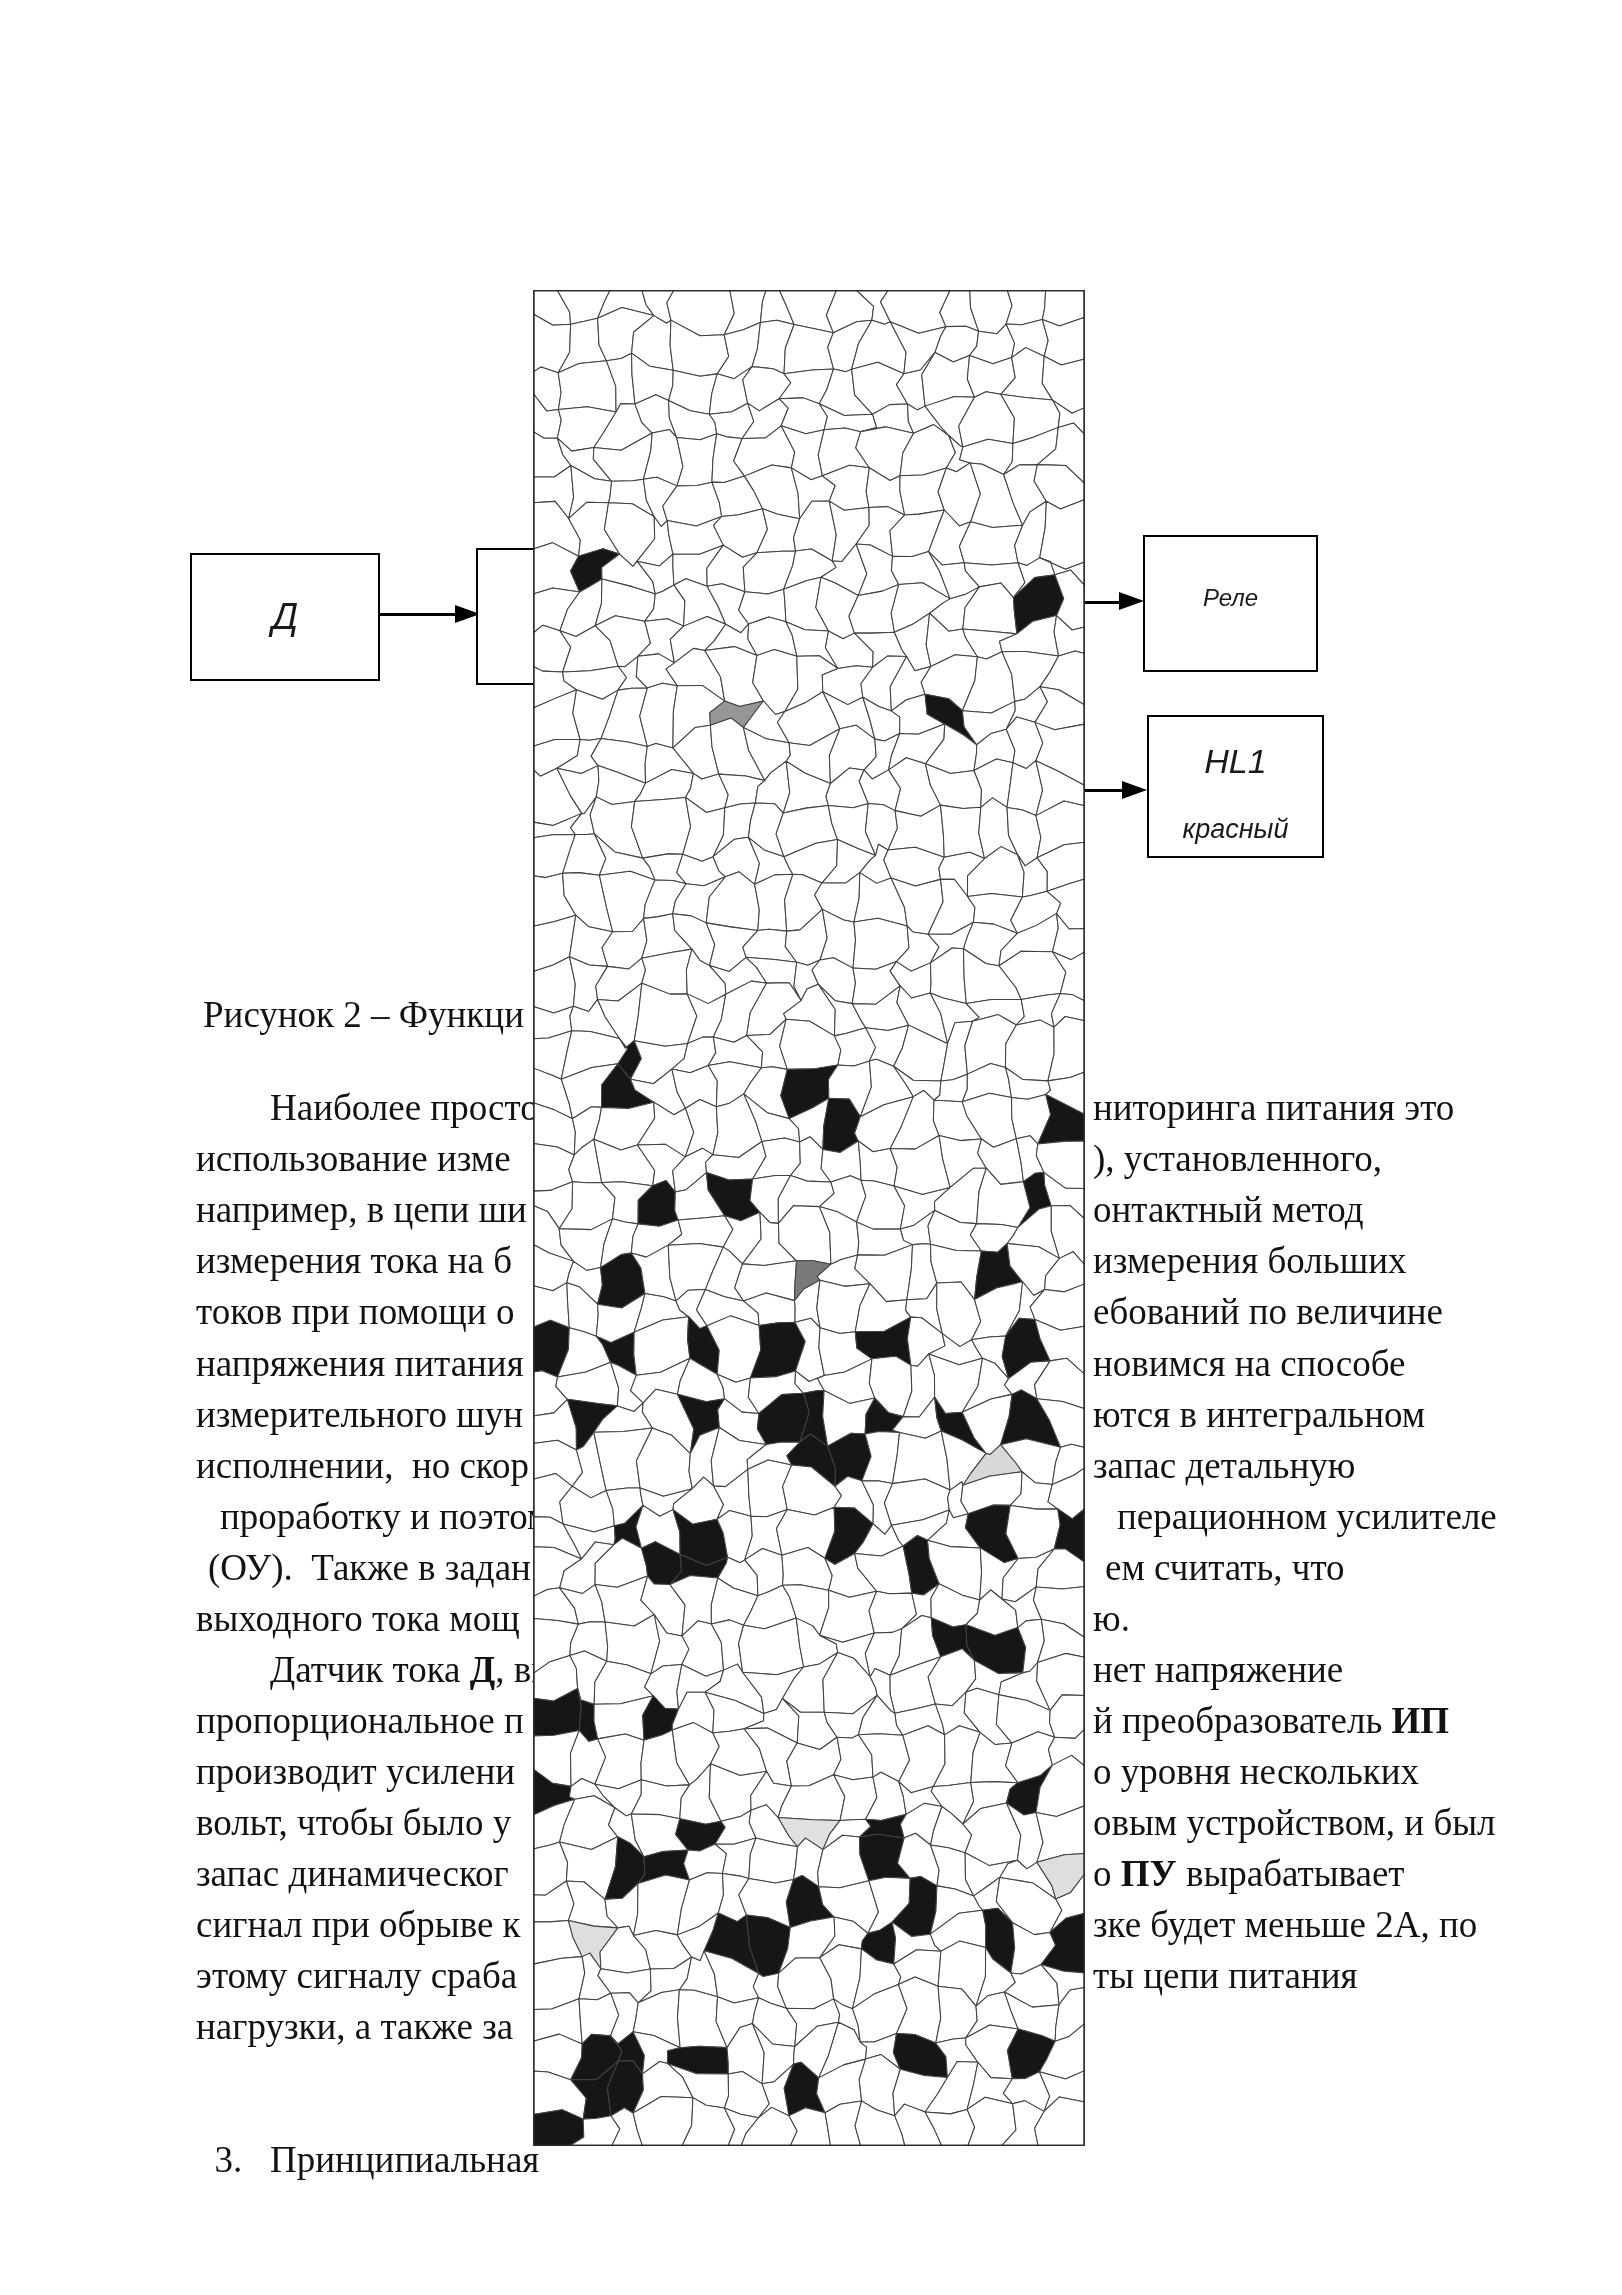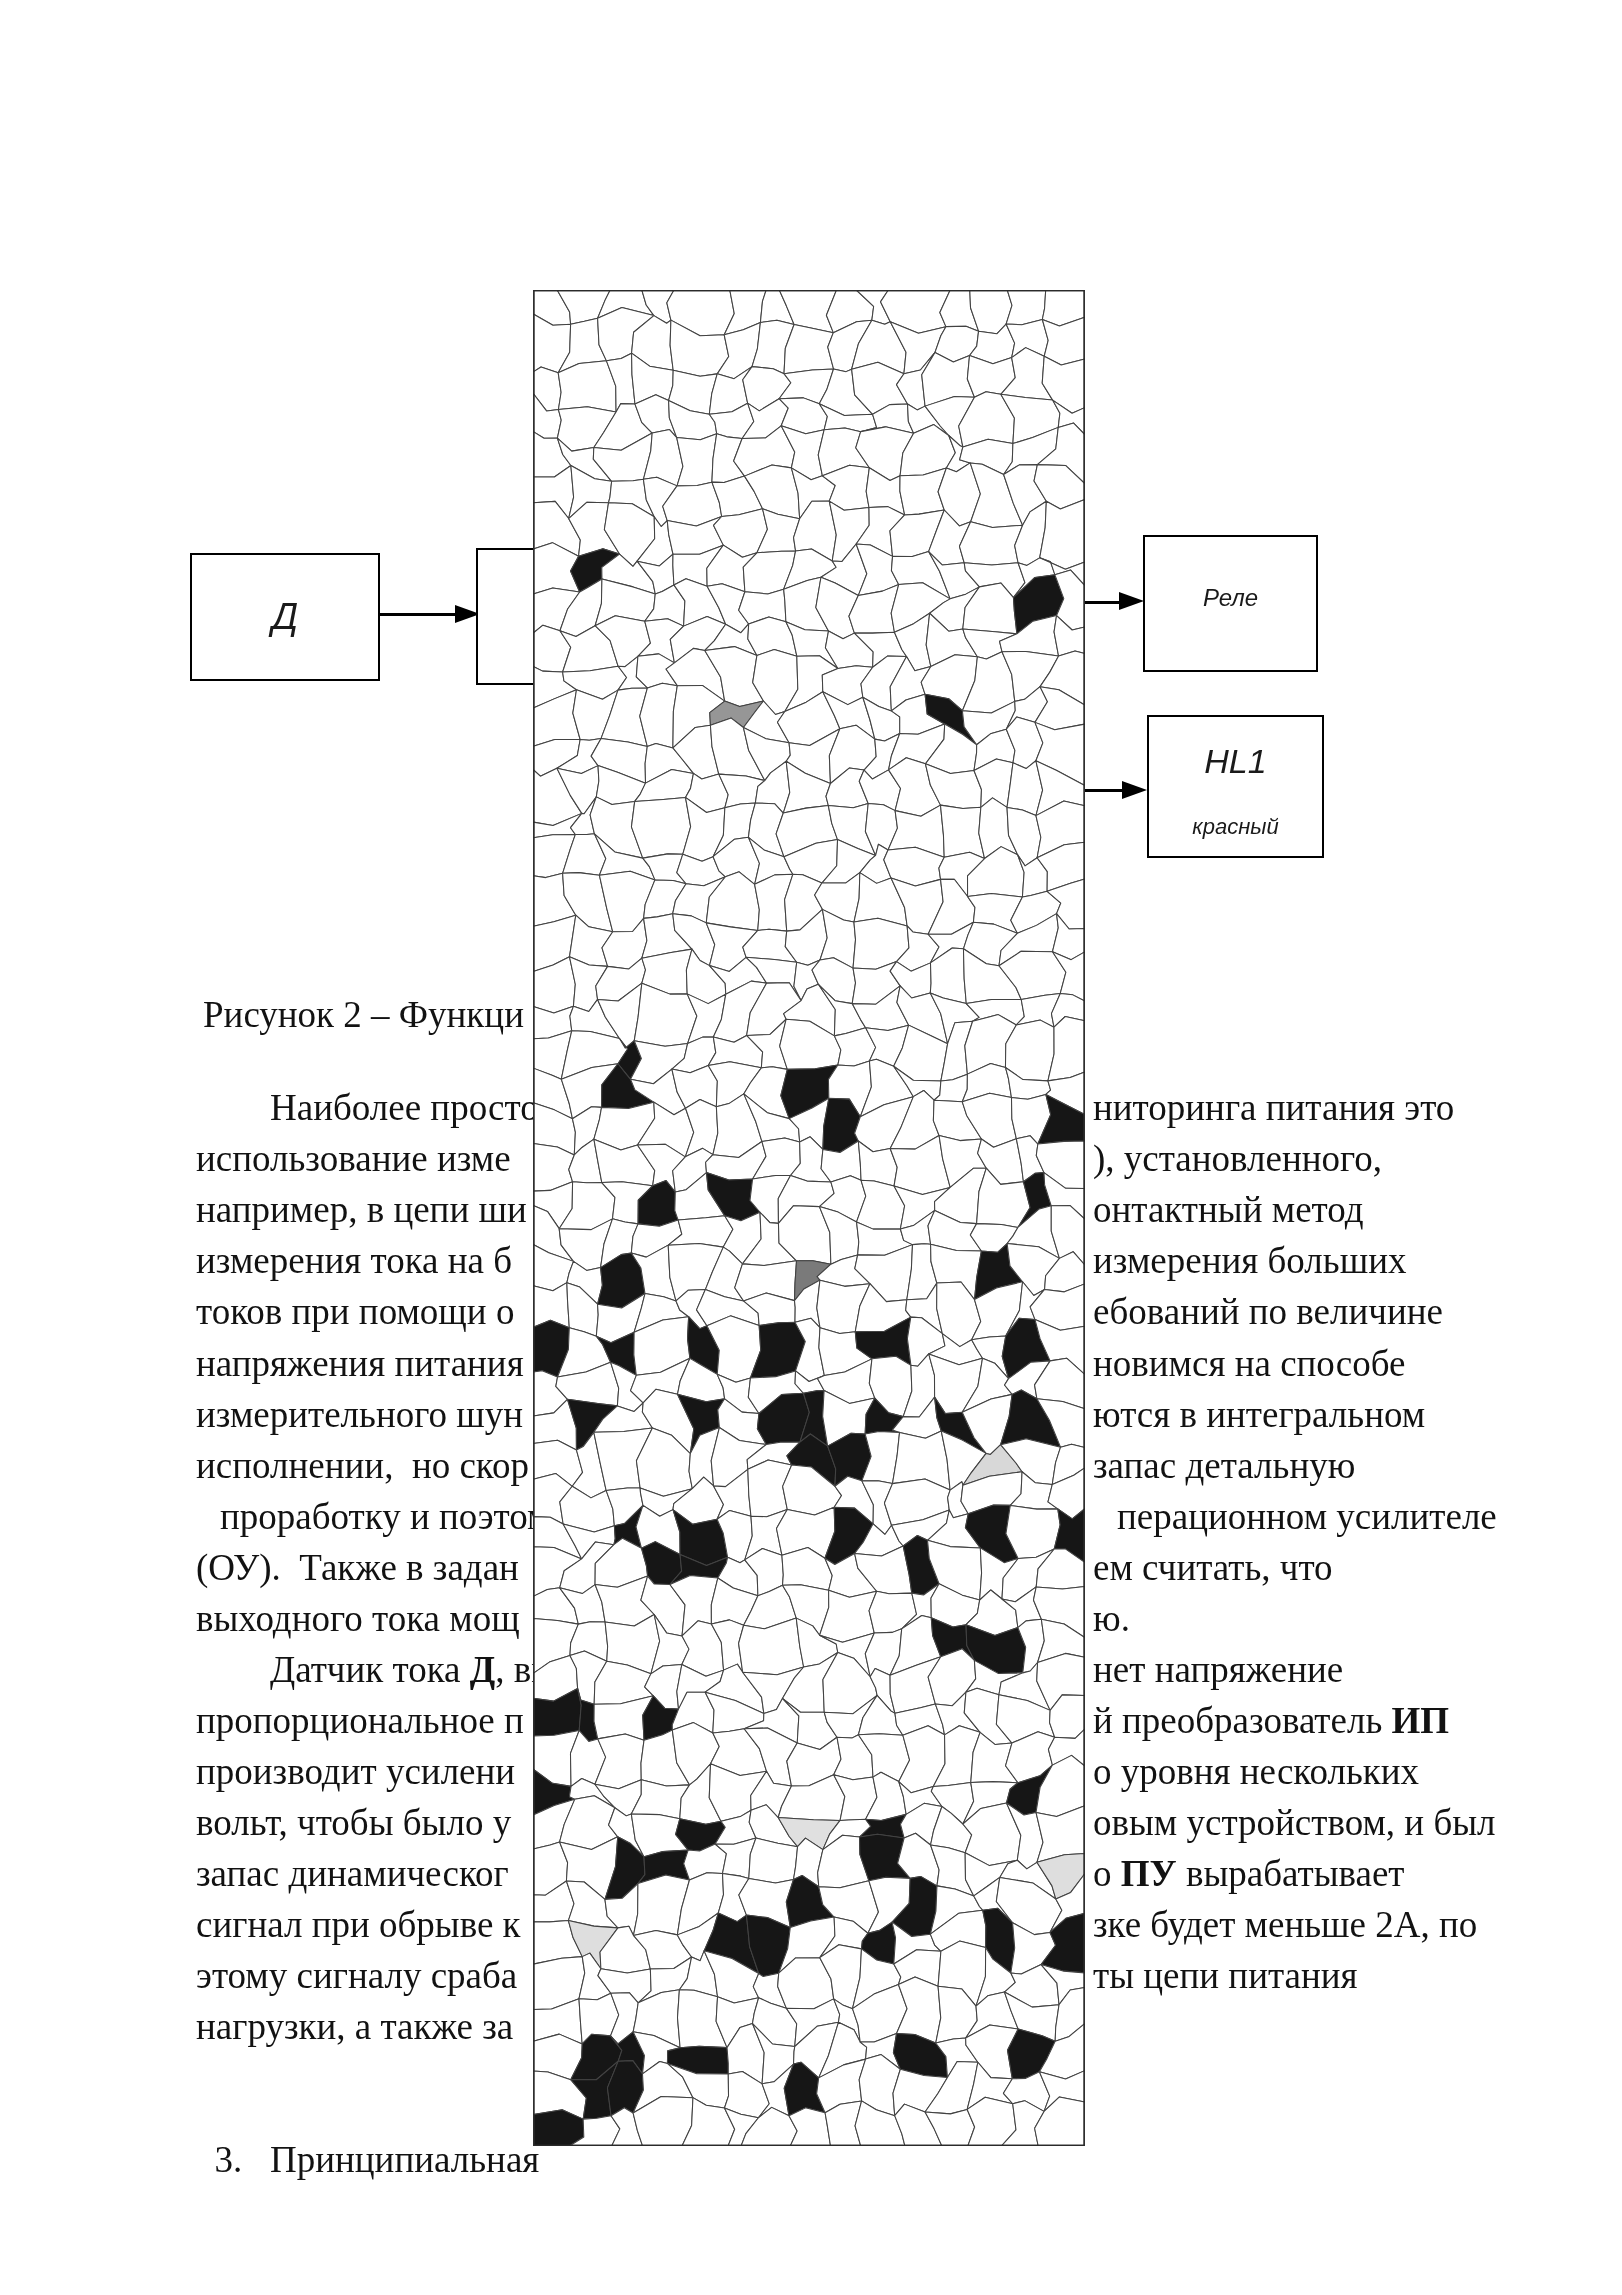--- a/index.html
+++ b/index.html
@@ -65,36 +65,36 @@
 
 <div class="fig-box" style="left:1143px;top:535px;width:175px;height:137px;">
   <div class="fig-label" style="top:47px;font-size:24px;">Реле</div>
 </div>
 
 <div class="arr-line" style="left:1080px;top:789px;width:44px;"></div>
 <div class="arr-head" style="left:1122px;top:781px;"></div>
 
 <div class="fig-box" style="left:1147px;top:715px;width:177px;height:143px;">
   <div class="fig-label" style="top:25px;font-size:34px;">HL1</div>
-  <div class="fig-label" style="top:97px;font-size:22px;text-align:center;">красный</div>
+  <div class="fig-label" style="top:97px;font-size:27px;text-align:center;">красный</div>
 </div>
 
 <div id="caption" style="left:203px;top:989px;">Рисунок 2 – Функци</div>
 
 <div id="body-lines">
     <div class="doc-line" style="top: 1082px; left: 0px; width: 1623px;"><span class="frag-left" style="left: 270px;"><span>Наиболее простой</span></span><span class="frag-right"><span>ниторинга питания это</span></span></div>
     <div class="doc-line" style="top: 1133px; left: 0px; width: 1623px;"><span class="frag-left" style="left: 196px;"><span>использование изме</span></span><span class="frag-right"><span>), установленного,</span></span></div>
     <div class="doc-line" style="top: 1184px; left: 0px; width: 1623px;"><span class="frag-left" style="left: 196px;"><span>например, в цепи ши</span></span><span class="frag-right"><span>онтактный метод</span></span></div>
     <div class="doc-line" style="top: 1235px; left: 0px; width: 1623px;"><span class="frag-left" style="left: 196px;"><span>измерения тока на б</span></span><span class="frag-right"><span>измерения больших</span></span></div>
     <div class="doc-line" style="top: 1286px; left: 0px; width: 1623px;"><span class="frag-left" style="left: 196px;"><span>токов при помощи о</span></span><span class="frag-right"><span>ебований по величине</span></span></div>
     <div class="doc-line" style="top: 1338px; left: 0px; width: 1623px;"><span class="frag-left" style="left: 196px;"><span>напряжения питания</span></span><span class="frag-right"><span>новимся на способе</span></span></div>
     <div class="doc-line" style="top: 1389px; left: 0px; width: 1623px;"><span class="frag-left" style="left: 196px;"><span>измерительного шун</span></span><span class="frag-right"><span>ются в интегральном</span></span></div>
     <div class="doc-line" style="top: 1440px; left: 0px; width: 1623px;"><span class="frag-left" style="left: 196px;"><span>исполнении,  но скор</span></span><span class="frag-right"><span>запас детальную</span></span></div>
     <div class="doc-line" style="top: 1491px; left: 0px; width: 1623px; margin-left: 24px;"><span class="frag-left" style="left: 196px;"><span>проработку и поэтом</span></span><span class="frag-right"><span>перационном усилителе</span></span></div>
-    <div class="doc-line" style="top: 1542px; left: 0px; width: 1452px;"><span class="frag-left" style="left: 196px;"><span>(ОУ).  Также в задан</span></span><span class="frag-right"><span>ем считать, что</span></span></div>
+    <div class="doc-line" style="top: 1542px; left: 12px; width: 1452px;"><span class="frag-left" style="left: 196px;"><span>(ОУ).  Также в задан</span></span><span class="frag-right"><span>ем считать, что</span></span></div>
     <div class="doc-line" style="top: 1593px; left: 0px; width: 1623px;"><span class="frag-left" style="left: 196px;"><span>выходного тока мощ</span></span><span class="frag-right"><span>ю.</span></span></div>
     <div class="doc-line" style="top: 1644px; left: 0px; width: 1623px;"><span class="frag-left" style="left: 270px;"><span>Датчик тока </span><span class="bold">Д</span><span>, вк</span></span><span class="frag-right"><span>нет напряжение</span></span></div>
     <div class="doc-line" style="top: 1695px; left: 0px; width: 1623px;"><span class="frag-left" style="left: 196px;"><span>пропорциональное п</span></span><span class="frag-right"><span>й преобразователь </span><span class="bold">ИП</span></span></div>
     <div class="doc-line" style="top: 1746px; left: 0px; width: 1623px;"><span class="frag-left" style="left: 196px;"><span>производит усилени</span></span><span class="frag-right"><span>о уровня нескольких</span></span></div>
     <div class="doc-line" style="top: 1797px; left: 0px; width: 1623px;"><span class="frag-left" style="left: 196px;"><span>вольт, чтобы было у</span></span><span class="frag-right"><span>овым устройством, и был</span></span></div>
     <div class="doc-line" style="top: 1848px; left: 0px; width: 1623px;"><span class="frag-left" style="left: 196px;"><span>запас динамическог</span></span><span class="frag-right"><span>о </span><span class="bold">ПУ</span><span> вырабатывает</span></span></div>
     <div class="doc-line" style="top: 1899px; left: 0px; width: 1623px;"><span class="frag-left" style="left: 196px;"><span>сигнал при обрыве к</span></span><span class="frag-right"><span>зке будет меньше 2А, по</span></span></div>
     <div class="doc-line" style="top: 1950px; left: 0px; width: 1395px;"><span class="frag-left" style="left: 196px;"><span>этому сигналу сраба</span></span><span class="frag-right"><span>ты цепи питания</span></span></div>
     <div class="doc-line" style="top: 2001px; left: 0px; width: 1623px;"><span class="frag-left" style="left: 196px;"><span>нагрузки, а также за</span></span></div>
   </div>

